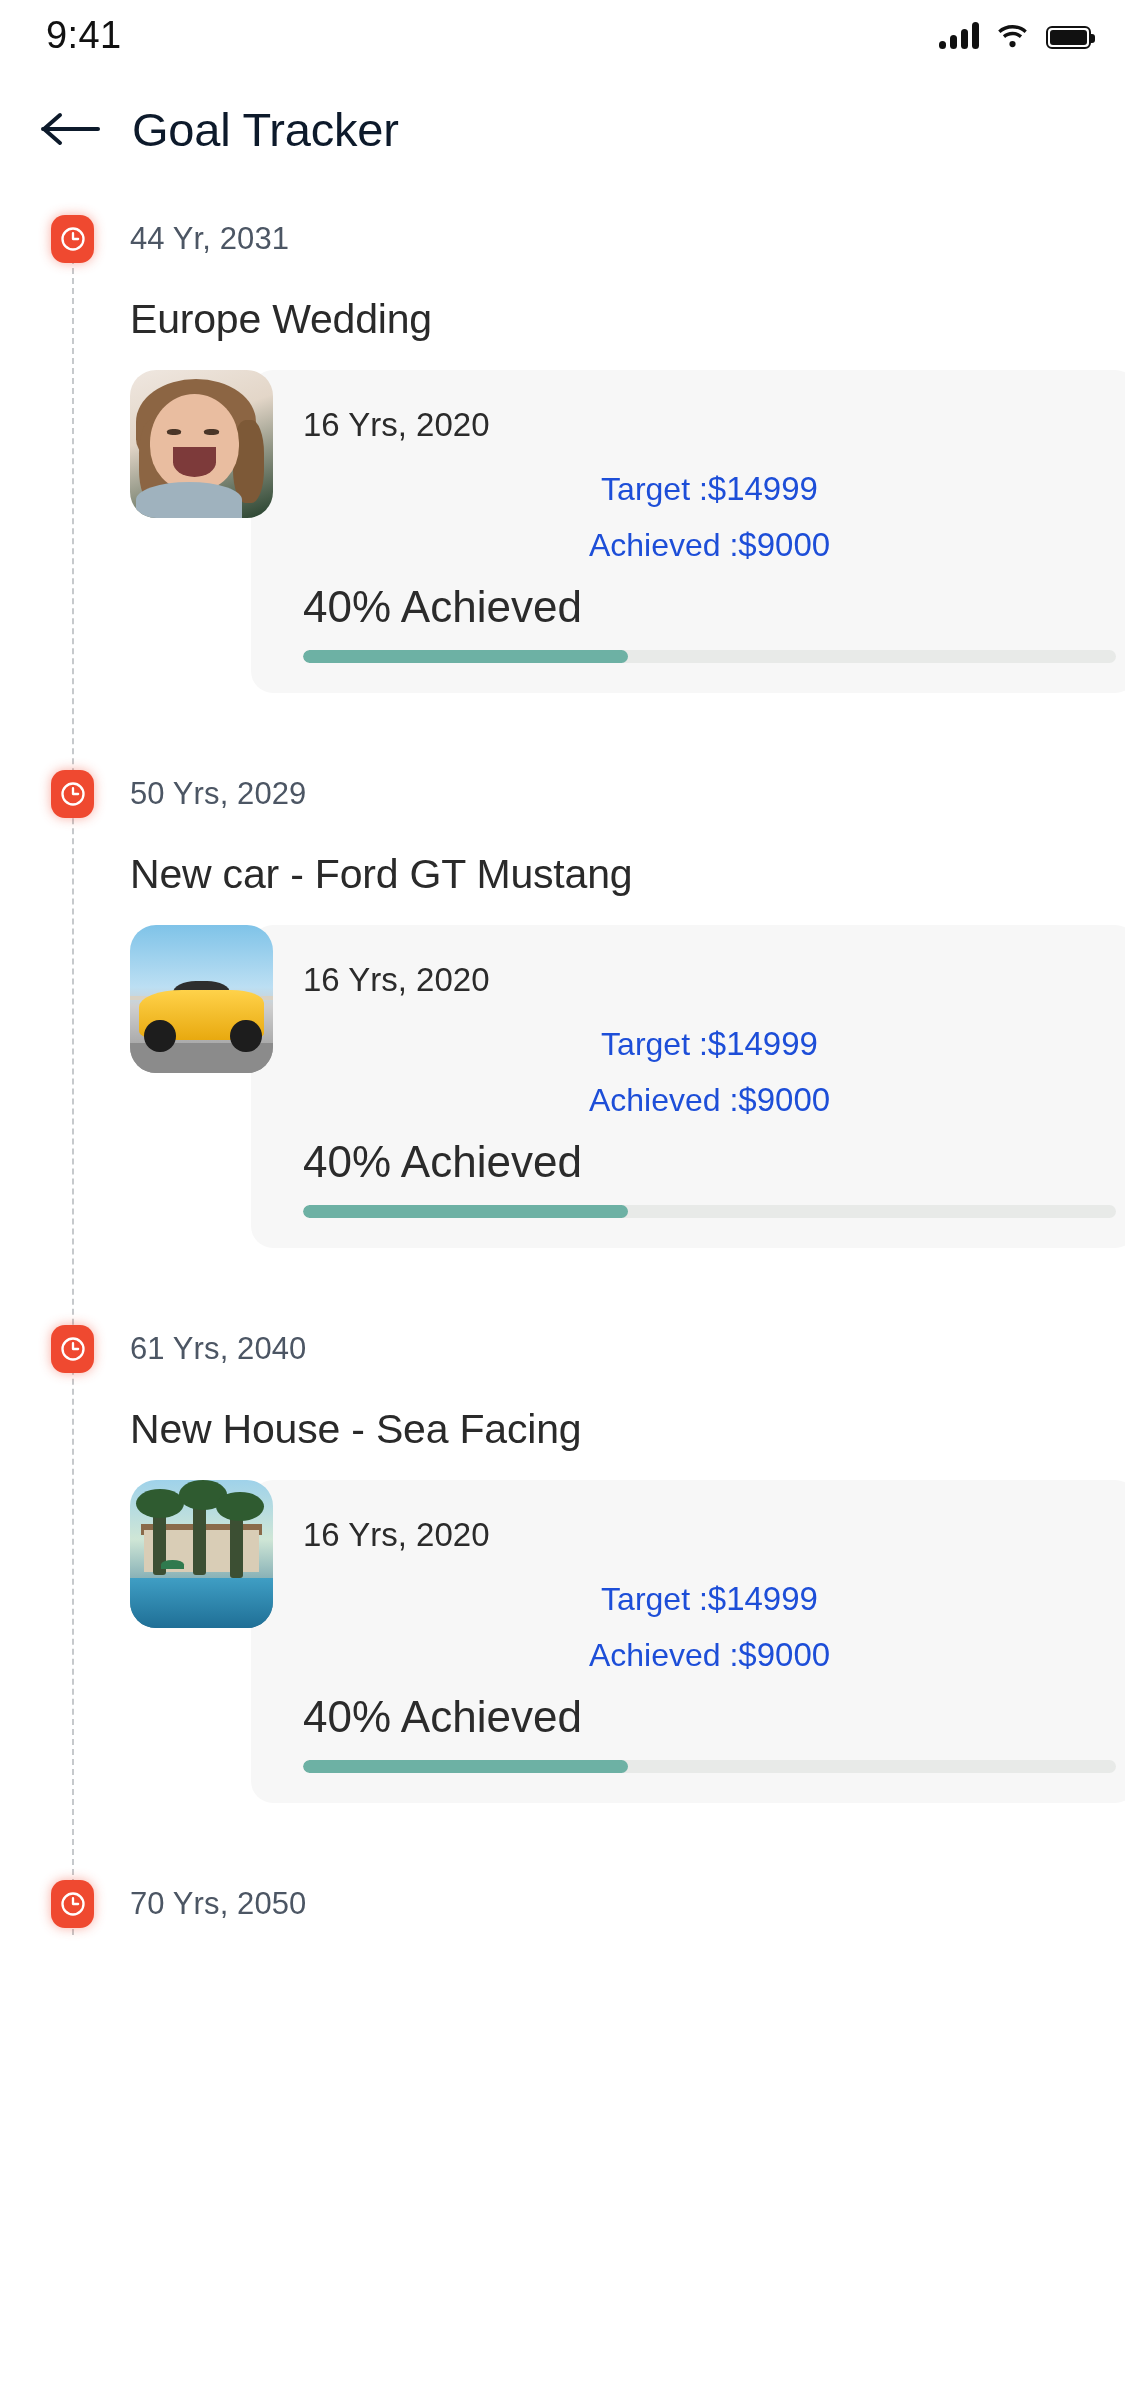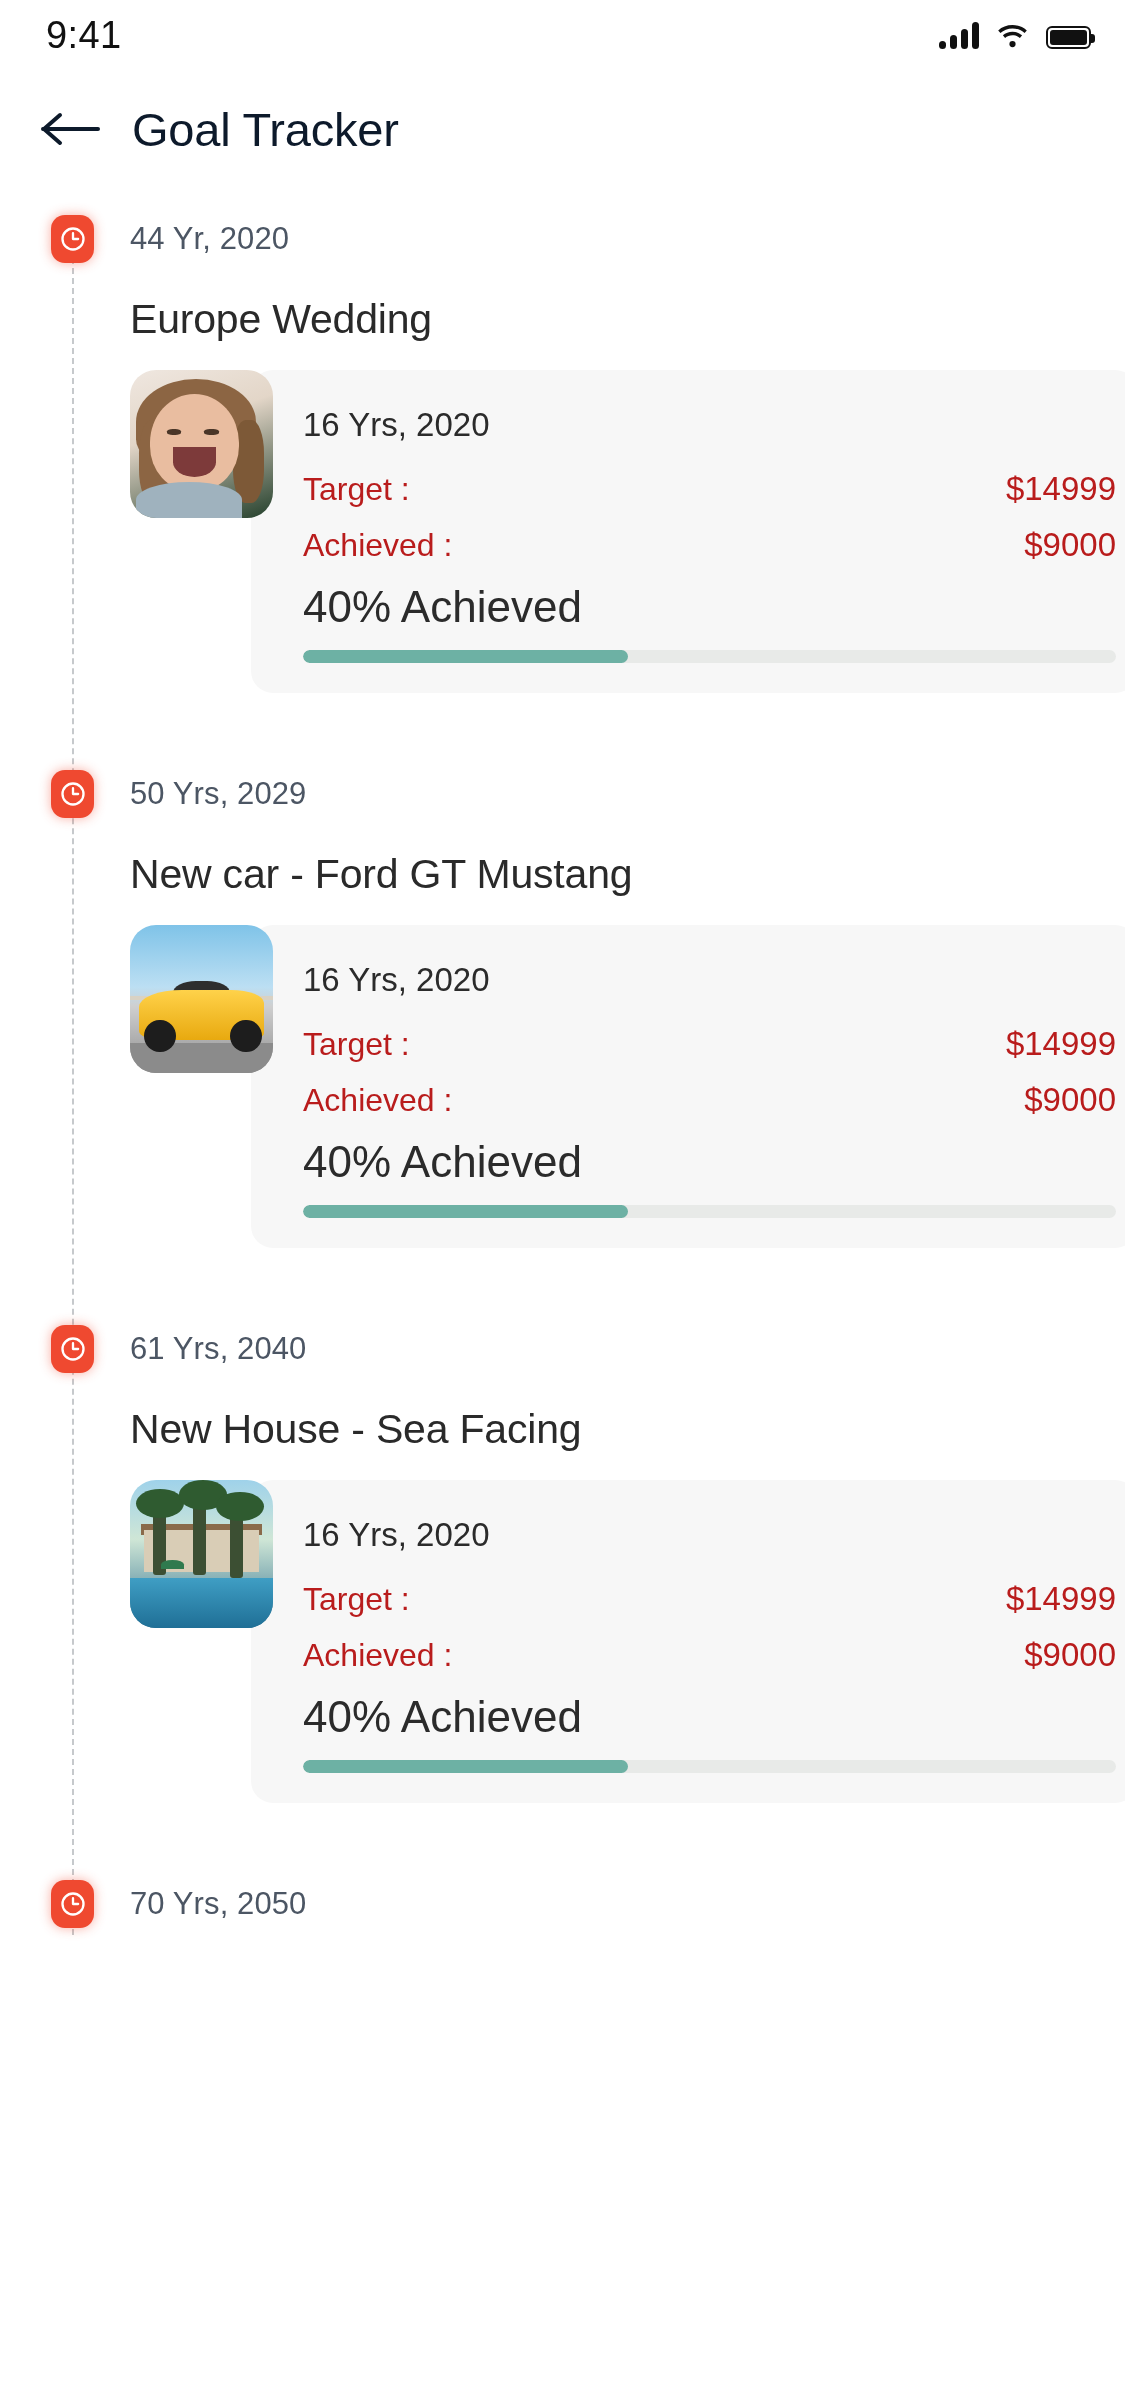--- a/index.html
+++ b/index.html
@@ -172,24 +172,24 @@
     padding: 36px 21px 30px 52px;
     min-height: 260px;
   }
   .card-date {
     font-size: 33px;
     color: #2b2b2b;
     margin-bottom: 26px;
   }
   .card-line {
     display: flex;
-    justify-content: space-between;
+    justify-content: center;
     align-items: baseline;
     font-size: 32px;
-    color: #b91c1c;
+    color: #1d4ed8;
     margin-bottom: 18px;
   }
   .card-line .val { font-size: 33px; }
   .card-pct {
     font-size: 44px;
     color: #2b2b2b;
     margin-top: 16px;
     margin-bottom: 18px;
   }
   .progress-track {
@@ -366,21 +366,21 @@
     <div class="timeline-rail"></div>
 
     <div class="entry">
       <div class="entry-head">
         <span class="clock-badge">
           <svg viewBox="0 0 24 24" aria-hidden="true">
             <circle cx="12" cy="12" r="9" fill="none" stroke="#ffffff" stroke-width="2"></circle>
             <path d="M12 7v5h4.4" fill="none" stroke="#ffffff" stroke-width="2" stroke-linecap="round" stroke-linejoin="round"></path>
           </svg>
         </span>
-        <span class="entry-date">44 Yr, 2020</span>
+        <span class="entry-date">44 Yr, 2031</span>
       </div>
       <div class="entry-title">Europe Wedding</div>
       <div class="goal-row">
         <div class="goal-thumb">
           <div class="art art-girl">
             <div class="g-hair"></div>
               <div class="g-hair2"></div>
               <div class="g-hair3"></div>
             <div class="g-face"></div>
             <div class="g-eye l"></div>

